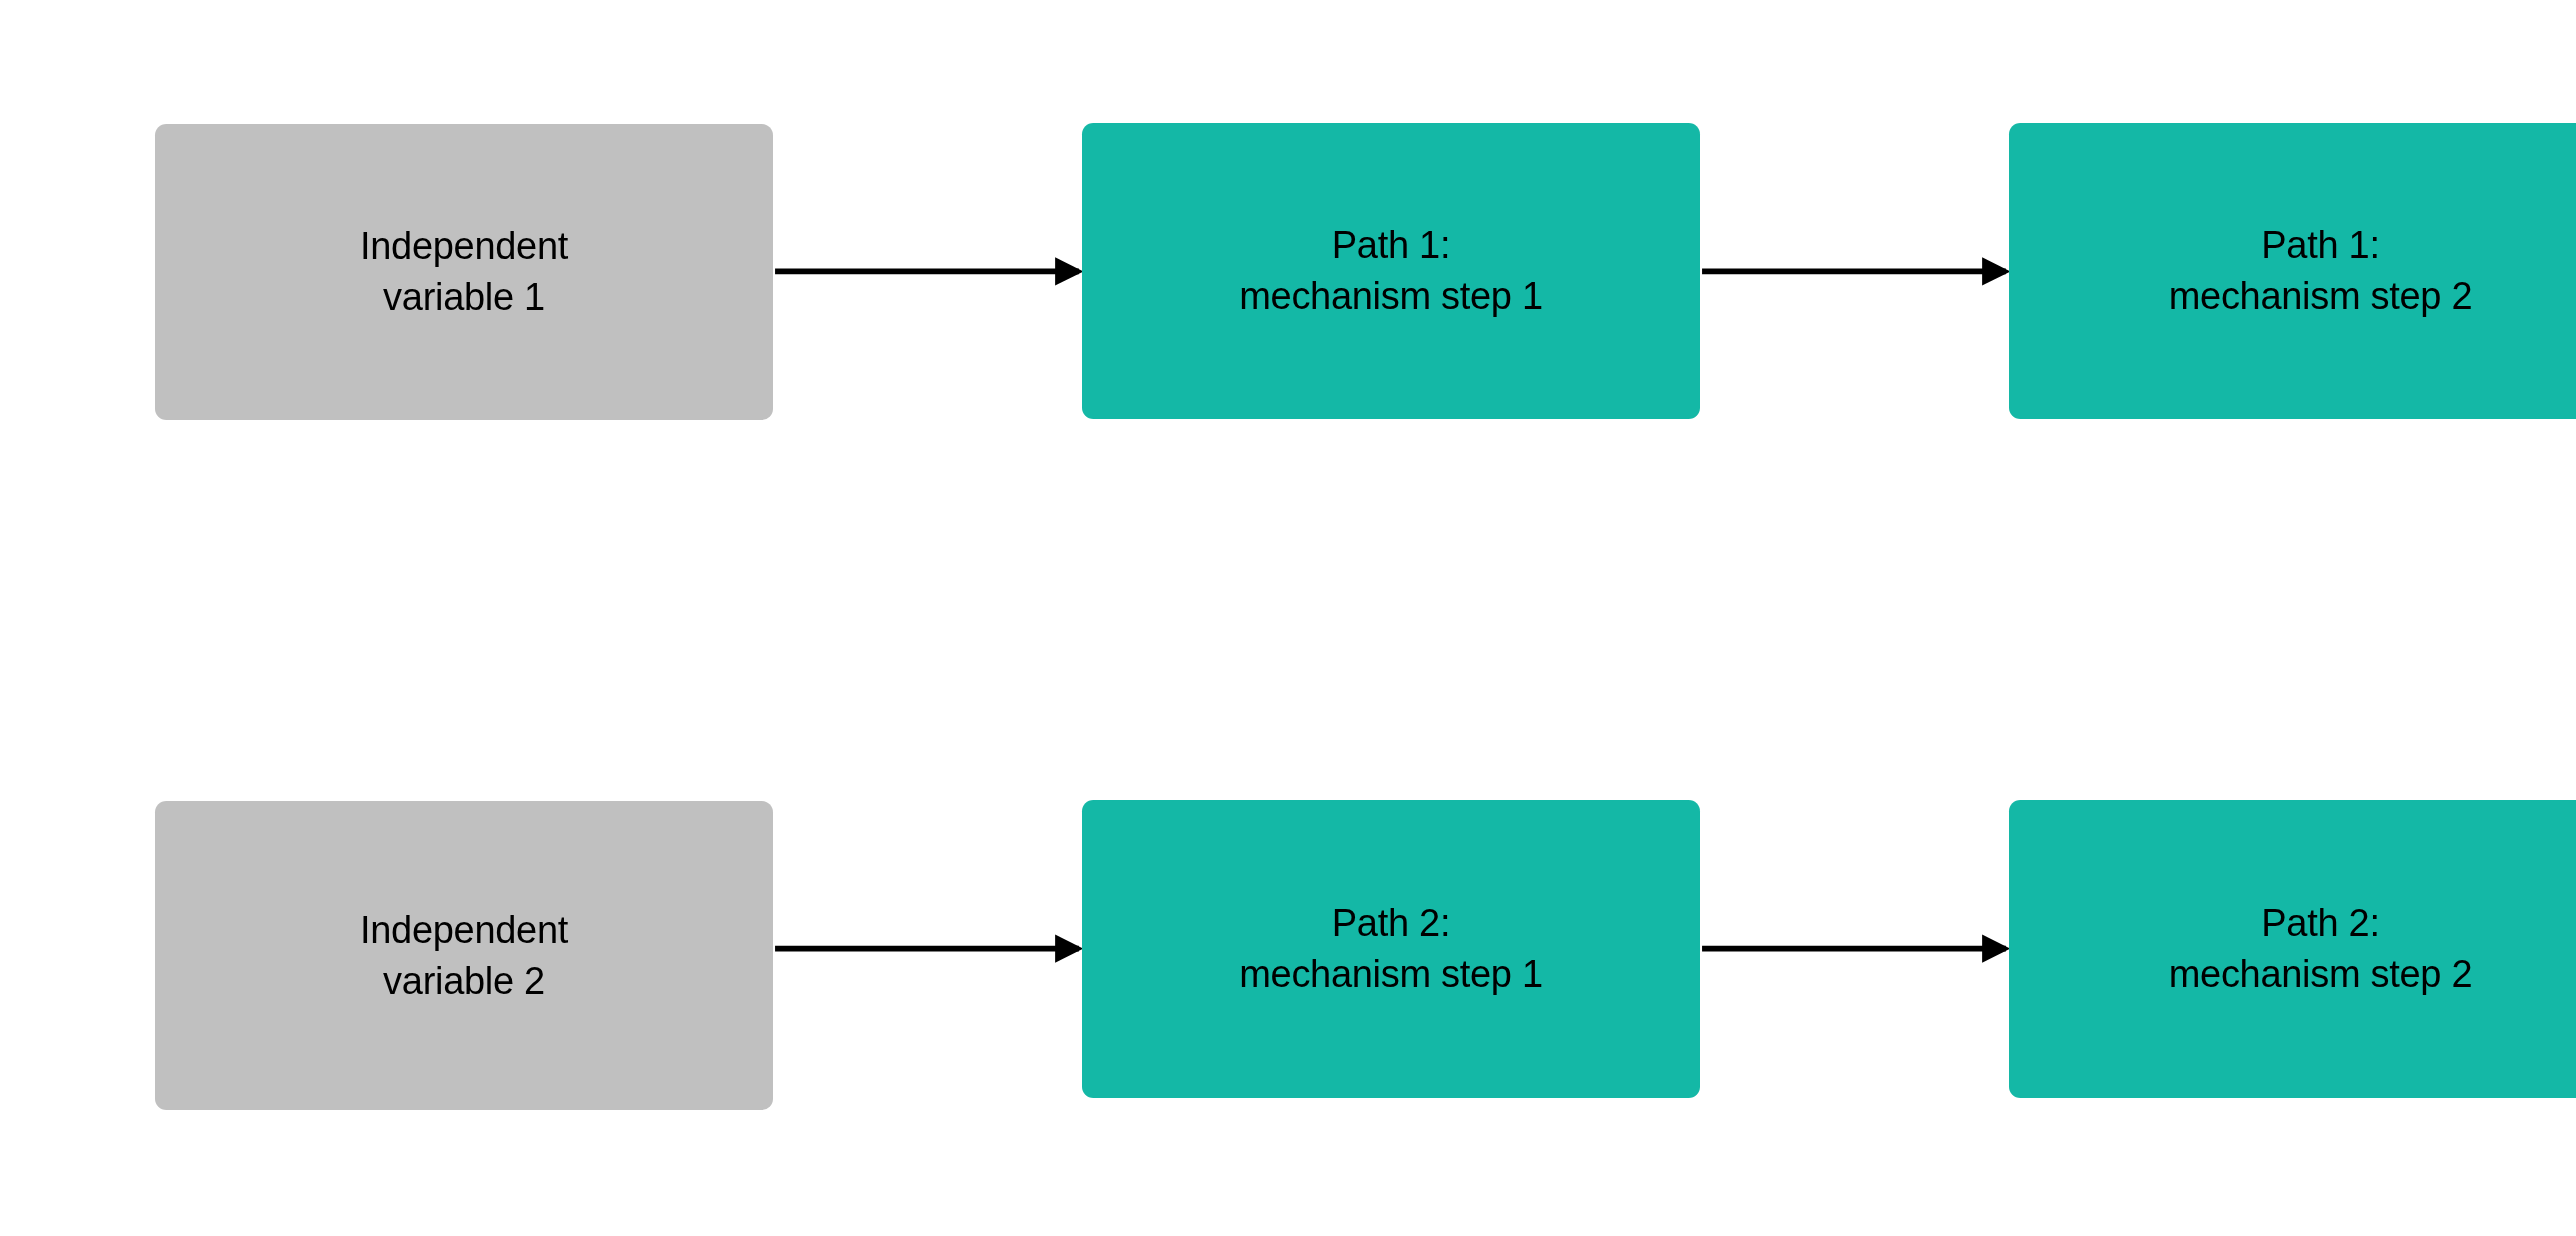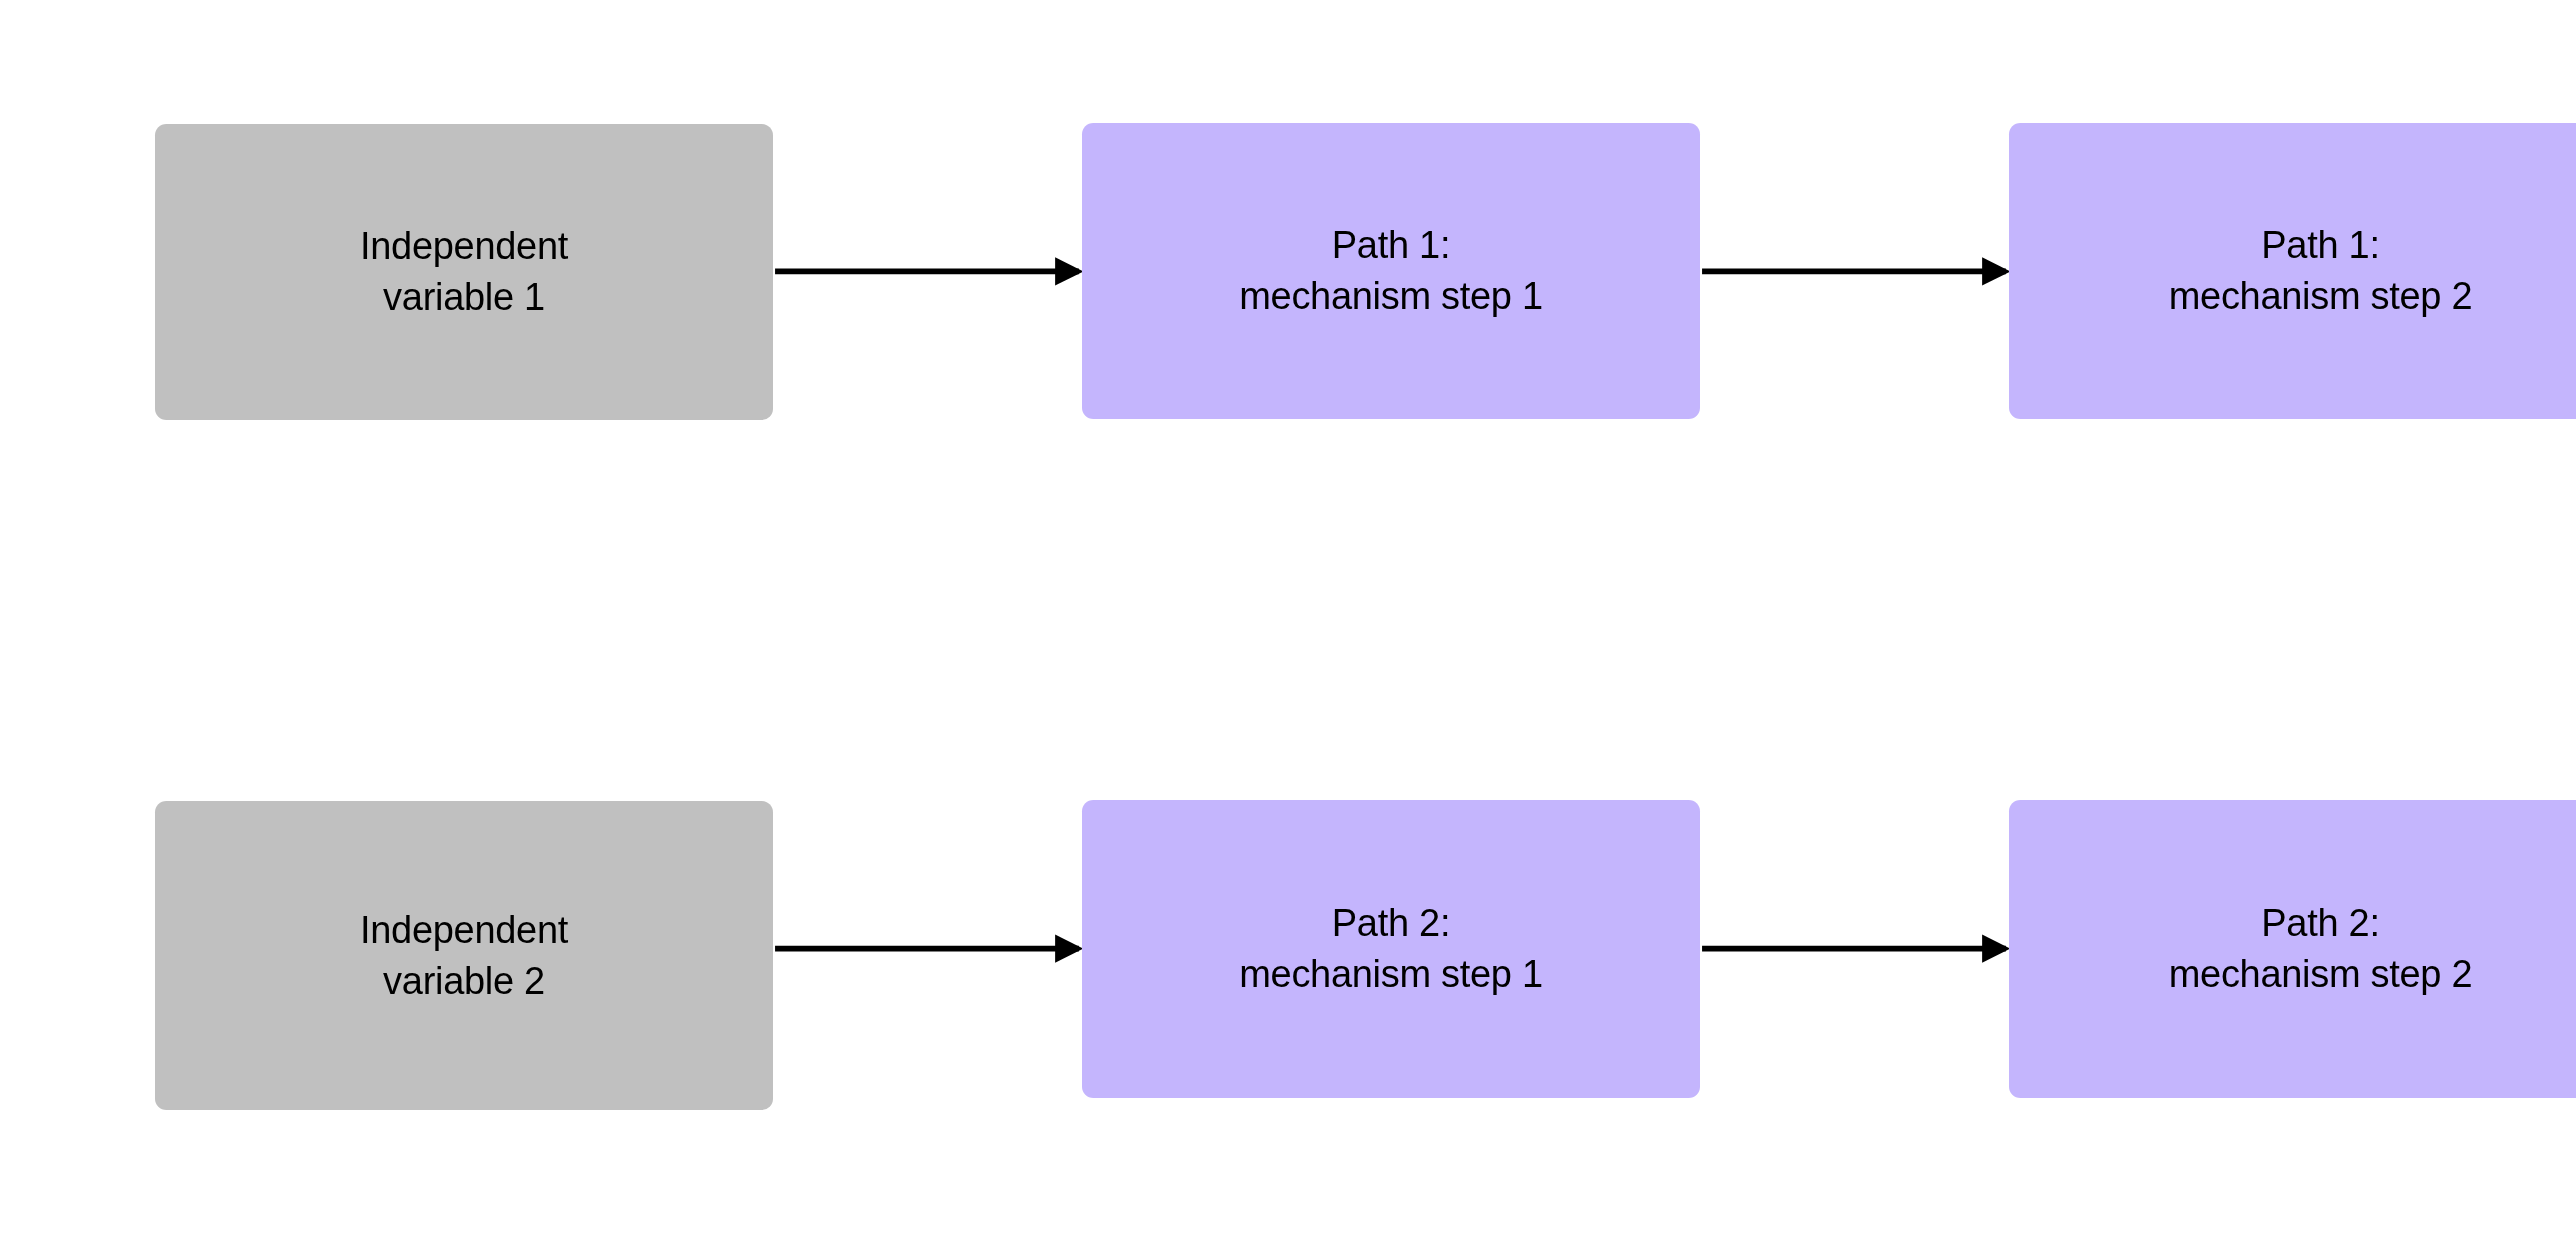--- a/index.html
+++ b/index.html
@@ -25,21 +25,21 @@
     text-align: center;
     color: #000000;
     font-size: 38px;
     line-height: 1.34;
     font-weight: 400;
     letter-spacing: -0.3px;
     white-space: pre-line;
     font-stretch: condensed;
   }
   .node.dark  { background: #c0c0c0; }
-  .node.light { background: #c4b5fd; }
+  .node.light { background: #14b8a6; }
 
   #edges {
     position: absolute;
     left: 0; top: 0;
     width: 3709px;
     height: 1236px;
     pointer-events: none;
   }
 </style>
 </head>

